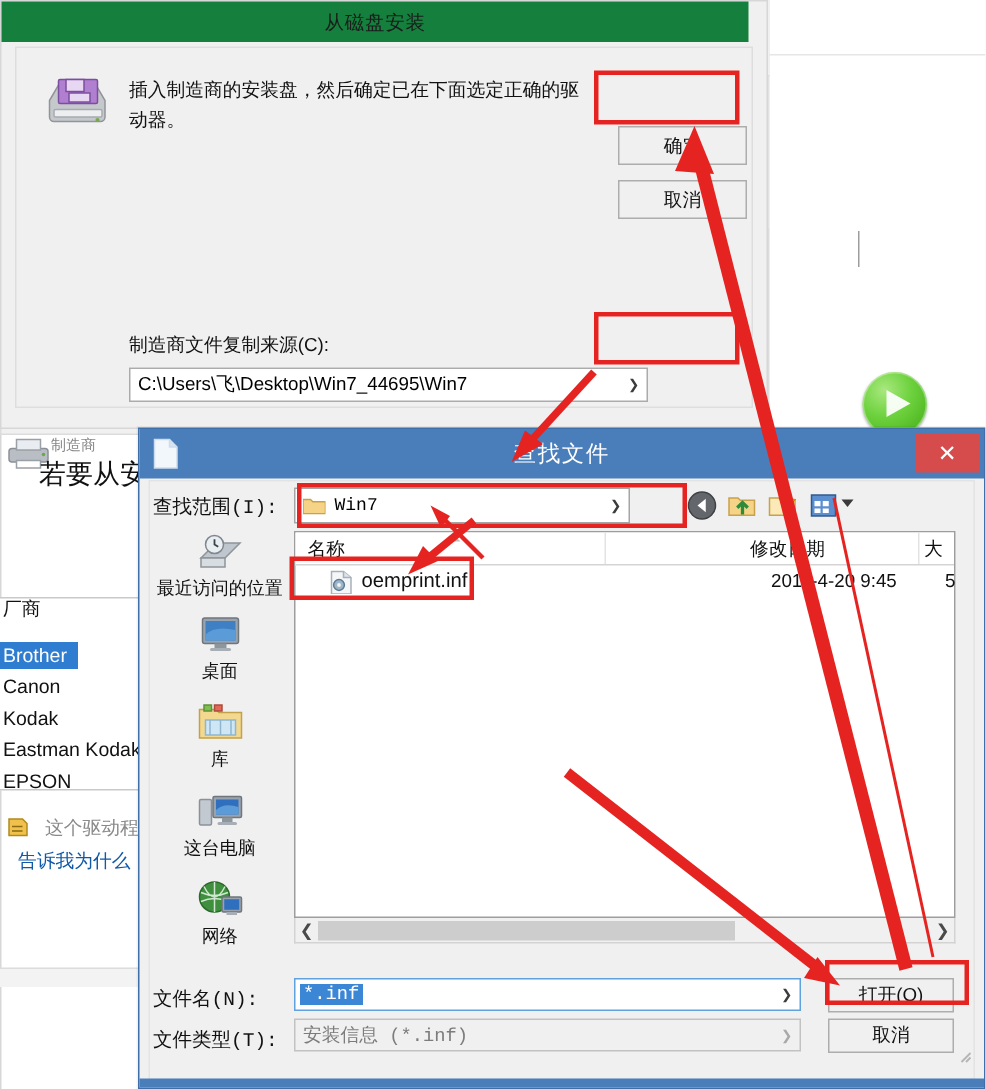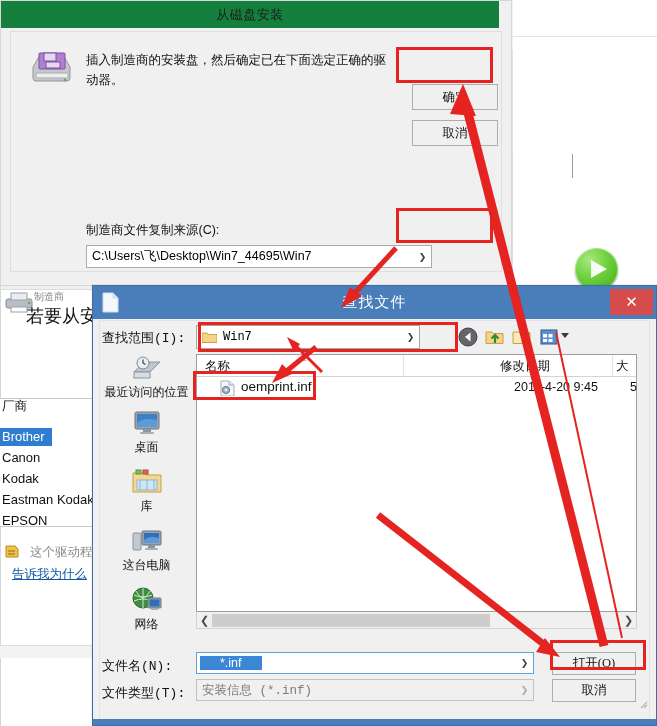--- a/index.html
+++ b/index.html
@@ -95,21 +95,21 @@
   #wiz-text-2{position:absolute;left:26px;top:304px;font-size:18px;color:#111;white-space:nowrap;}
   #wiz-listbox{
     position:absolute;left:0;top:398px;width:92px;height:129px;
     background:#fff;border-top:1px solid #c9c9c9;border-bottom:1px solid #c9c9c9;box-sizing:border-box;
   }
   #wiz-list-header{position:absolute;left:0;top:398px;height:18px;font-size:12.5px;color:#111;padding-left:2px;}
   .wiz-item{position:absolute;left:0;height:18px;font-size:13px;line-height:18px;padding-left:2px;white-space:nowrap;color:#111;}
   .wiz-item.sel{background:#2f7dd1;color:#fff;width:50px;}
   #wiz-drv-note{position:absolute;left:30px;top:544px;font-size:12.5px;color:#8a8a8a;white-space:nowrap;}
   #wiz-drv-icon{position:absolute;left:5px;top:545px;width:14px;height:13px;}
-  #wiz-drv-link{position:absolute;left:12px;top:566px;font-size:12.5px;color:#1058a8;text-decoration:underline;white-space:nowrap;}
+  #wiz-drv-link{position:absolute;left:12px;top:566px;font-size:12.5px;color:#1058a8;white-space:nowrap;}
   #wiz-bottom-sep{position:absolute;left:0;top:645px;width:92px;height:1px;background:#dcdcdc;}
   #wiz-bottom-band{position:absolute;left:0;top:646px;width:92px;height:12px;background:#f3f3f3;}
 
   
   #win-find{
     left:92px;top:285px;width:565px;height:441px;
     background:#f0f0f0;border:1px solid #3f6fa8;box-sizing:border-box;
     box-shadow:0 0 0 1px rgba(0,0,0,.05);
   }
   #find-titlebar{
@@ -173,32 +173,32 @@
   }
   .sc-arrow{width:15px;text-align:center;font-size:11px;color:#4a4a4a;}
   #hscroll .thumb{height:13px;background:#cdcdcd;width:278px;}
 
   #lbl-filename{position:absolute;left:9px;top:371px;font-size:13px;color:#111;font-family:"Liberation Mono","DejaVu Sans Mono",monospace;}
   #combo-filename{
     position:absolute;left:103px;top:366px;width:338px;height:22px;background:#fff;
     border:1px solid #5fa2dd;box-sizing:border-box;display:flex;align-items:center;
   }
   #combo-filename .val{
-    margin-left:3px;background:#3b87d6;color:#fff;font-size:12.5px;padding:0 20px;
-    font-family:Liberation Sans, sans-serif;
+    margin-left:3px;background:#3b87d6;color:#fff;font-size:12.5px;padding:0 2px;
+    font-family:Liberation Mono, monospace;
   }
   #combo-filename .rest{flex:1;}
   #lbl-filetype{position:absolute;left:9px;top:398px;font-size:13px;color:#111;font-family:"Liberation Mono","DejaVu Sans Mono",monospace;}
   #combo-filetype{
     position:absolute;left:103px;top:393px;width:338px;height:22px;background:#f0f0f0;
     border:1px solid #c2c2c2;box-sizing:border-box;display:flex;align-items:center;color:#7c7c7c;
   }
   #combo-filetype .val{flex:1;padding-left:5px;font-size:12.5px;font-family:"Liberation Mono","DejaVu Sans Mono",monospace;}
   #combo-filetype .cbarrow{color:#a9a9a9;}
-  #btn-open{left:459px;top:366px;width:84px;height:23px;font-family:Liberation Serif, serif;}
+  #btn-open{left:459px;top:366px;width:84px;height:23px;}
   #btn-fcancel{left:459px;top:393px;width:84px;height:23px;}
   #find-grip{position:absolute;left:546px;top:414px;width:9px;height:9px;}
   #find-bottom-band{position:absolute;left:0;top:433px;width:563px;height:6px;background:#4a7ebb;}
 
   
   .hl{position:absolute;border:3px solid #e52421;box-sizing:border-box;}
   #hl-ok{left:396px;top:47px;width:97px;height:36px;}
   #hl-browse{left:396px;top:208px;width:97px;height:35px;}
   #hl-lookin{left:198px;top:322px;width:260px;height:30px;}
   #hl-inf{left:193px;top:371px;width:123px;height:29px;}

